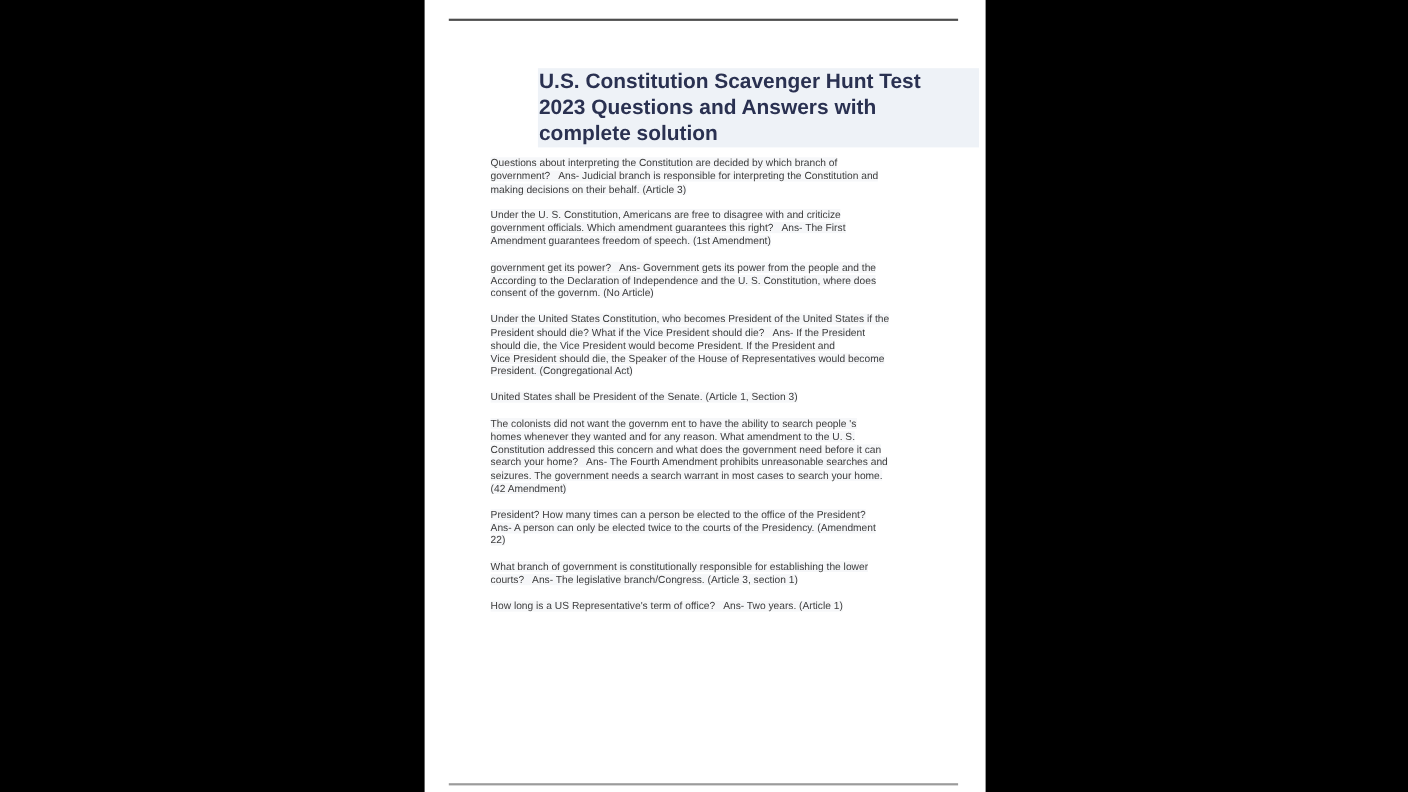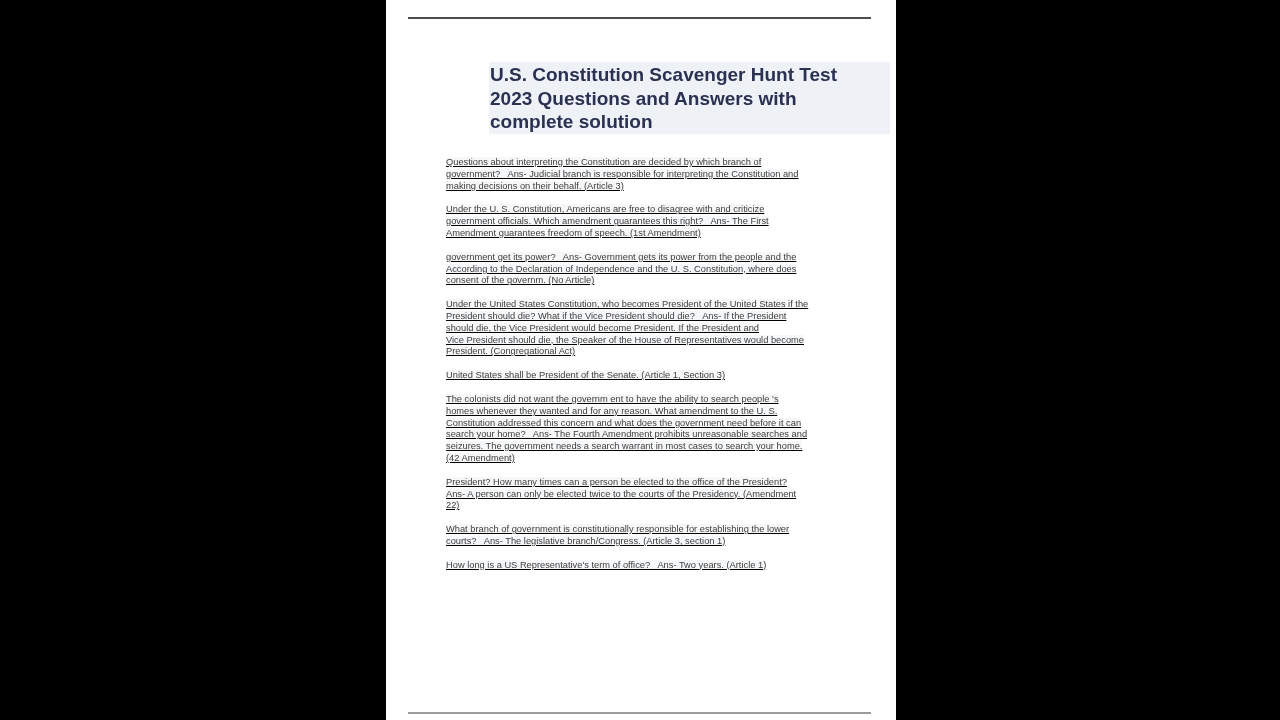--- a/index.html
+++ b/index.html
@@ -18,21 +18,21 @@
   .title-block {
     position:absolute; left:60px; top:62px; width:401px; min-height:71px;
     box-sizing:border-box; padding:1px 0 0 1px;
     background: var(--title-hl, #eef2f7);
     margin-left: 43px;
   }
   .title-line {
     font-size:19px; font-weight:bold; line-height:23.5px;
     color: var(--title-text, #2a3151); white-space:pre; letter-spacing:0;
   }
-  .body-text { position:absolute; left:60px; top:157px; width:412px;text-decoration:underline; }
+  .body-text { position:absolute; left:60px; top:143px; width:412px; }
   .para { margin:0 0 12px 0; }
   .line {
     font-size:9.3px; line-height:11.8px; height:11.8px;
     color: var(--body-text, #3d3d3d); white-space:pre;
   }
   .line > span { background: var(--line-hl, #f6f7f9); }
 </style>
 </head>
 <body style="--letterbox: #000000; --page-bg: #ffffff; --title-text: #2a3151; --title-hl: #eef2f7; --body-text: #3d3d3d; --line-hl: #f6f7f9; --rule-top: #4d4d4d; --rule-bottom: #9b9b9b;">
 

